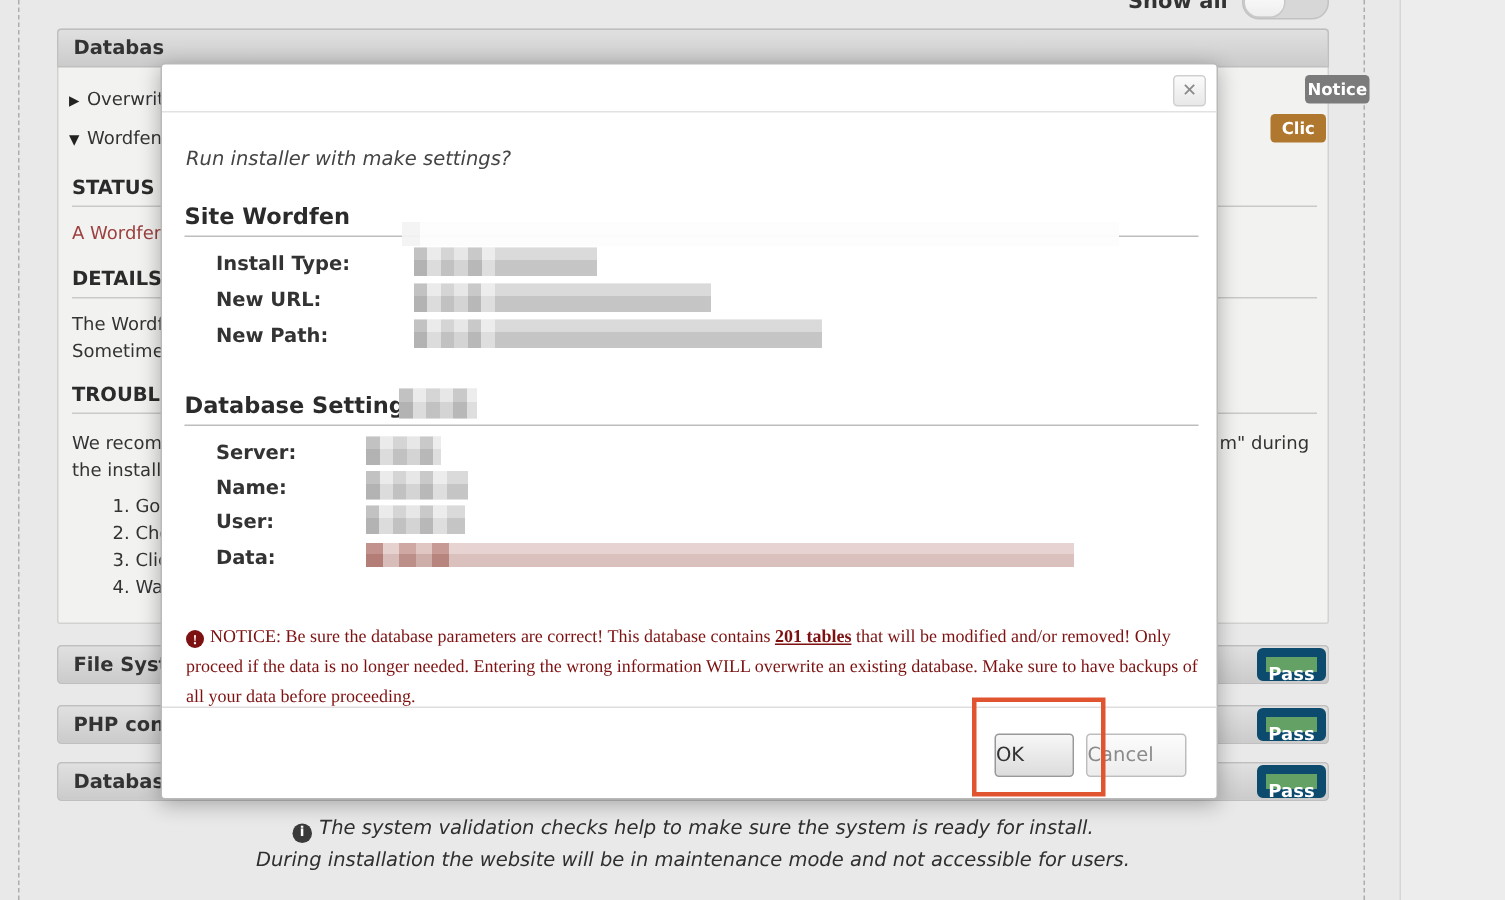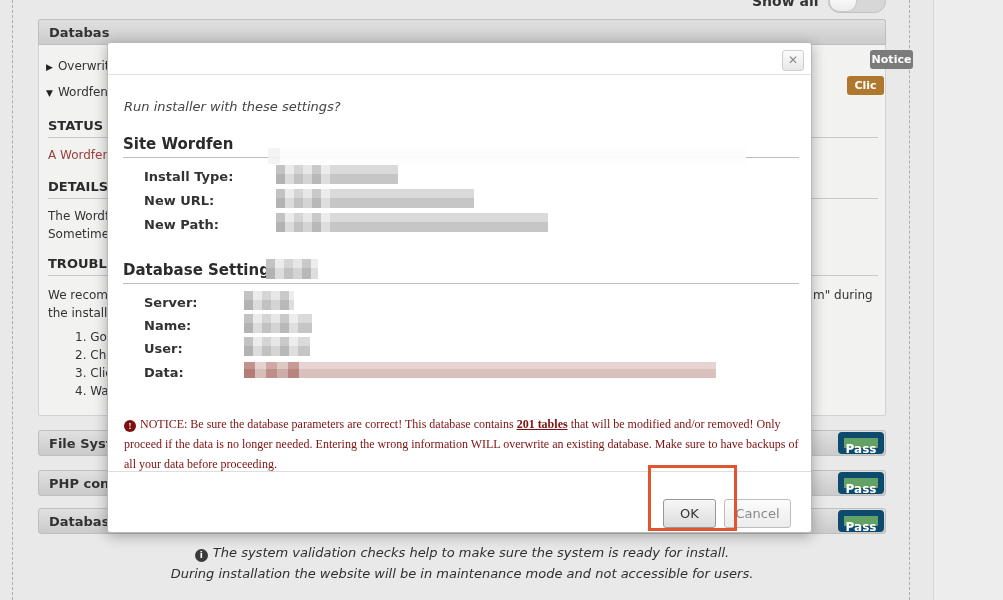--- a/index.html
+++ b/index.html
@@ -57,21 +57,21 @@
       linear-gradient(180deg, rgba(255,255,255,.26) 0 45%, rgba(0,0,0,.04) 45% 100%);
   }
   .pix-light { background-color:rgba(250,250,250,.92);
     background-image:linear-gradient(90deg, rgba(190,190,190,.10) 0 12px, rgba(255,255,255,.5) 12px 24px);
   }
   
   .notice-block { position:absolute; left:16px; top:359px; width:676px; font-family:Liberation Serif, serif; font-size:12px; line-height:20px; color:#7d1010;margin-top:12px; }
   .alert-circle { display:inline-block; width:12px; height:12px; line-height:12px; border-radius:50%; background:#7d1010; color:#fff; font-size:9px; font-weight:bold; text-align:center; margin-right:4px; vertical-align:-1px; }
   .notice-strong { font-weight:bold; text-decoration:underline; }
   .modal-foot-rule { position:absolute; left:0; top:428px; width:100%; border-top:1px solid #dedede; }
-  .btn { position:absolute; top:456px; height:29px; border-radius:3px; font-size:13px; text-align:center; cursor:pointer; font-family:"DejaVu Sans",sans-serif; }
+  .btn { position:absolute; top:446px; height:29px; border-radius:3px; font-size:13px; text-align:left; cursor:pointer; font-family:"DejaVu Sans",sans-serif; }
   .btn-ok { left:555px; width:53px; background:linear-gradient(#f7f7f7,#dcdcdc); border:1px solid #989898; color:#333; }
   .btn-cancel { left:616px; width:67px; background:linear-gradient(#fcfcfc,#ececec); border:1px solid #bdbdbd; color:#8a8a8a; }
   
   .highlight-rect { position:absolute; left:648px; top:465px; width:89px; height:66px; border:3px solid #e0552f; z-index:30; }
   .modal-layer { z-index:10; }
 </style>
 </head>
 <body>
 
 <div class="page">
@@ -133,21 +133,21 @@
 
   <div class="foot-line" style="top:566px;">During installation the website will be in maintenance mode and not accessible for users.</div>
   <div class="foot-line" style="top:545px;">
     <span class="info-circle">i</span><span>The system validation checks help to make sure the system is ready for install.</span>
   </div>
 
   <div class="modal modal-layer">
     <div class="close-btn">✕</div>
     <div class="modal-header-rule"></div>
 
-    <div class="question">Run installer with these settings?</div>
+    <div class="question">Run installer with make settings?</div>
 
     <div class="sect-heading" style="top:92px;">Site Wordfen</div>
     <div class="sect-rule" style="top:114px;"></div>
     <div class="pix pix-light" style="left:160px; top:105px; width:478px; height:16px;"></div>
 
     <div class="row-label" style="top:126px;">Install Type:</div>
     <div class="pix" style="left:168px; top:122px; width:122px; height:19px;"></div>
 
     <div class="row-label" style="top:150px;">New URL:</div>
     <div class="pix" style="left:168px; top:146px; width:198px; height:19px;"></div>

